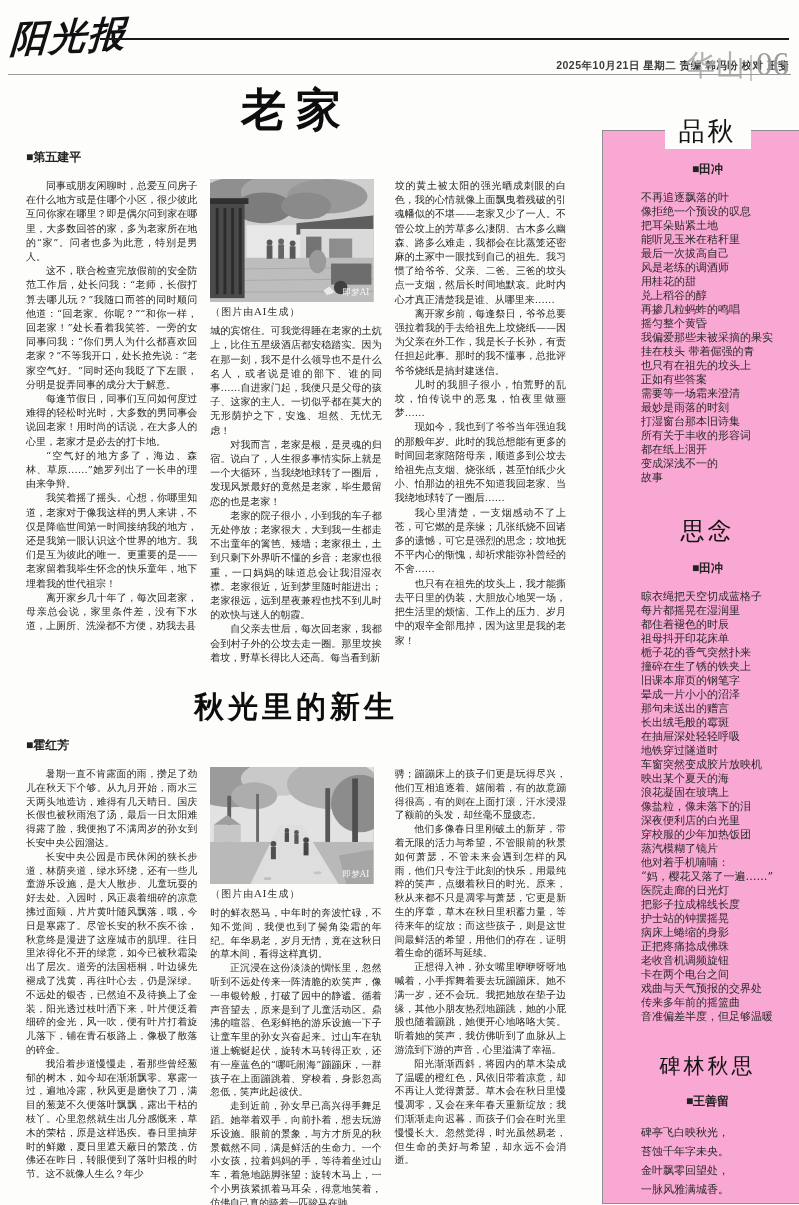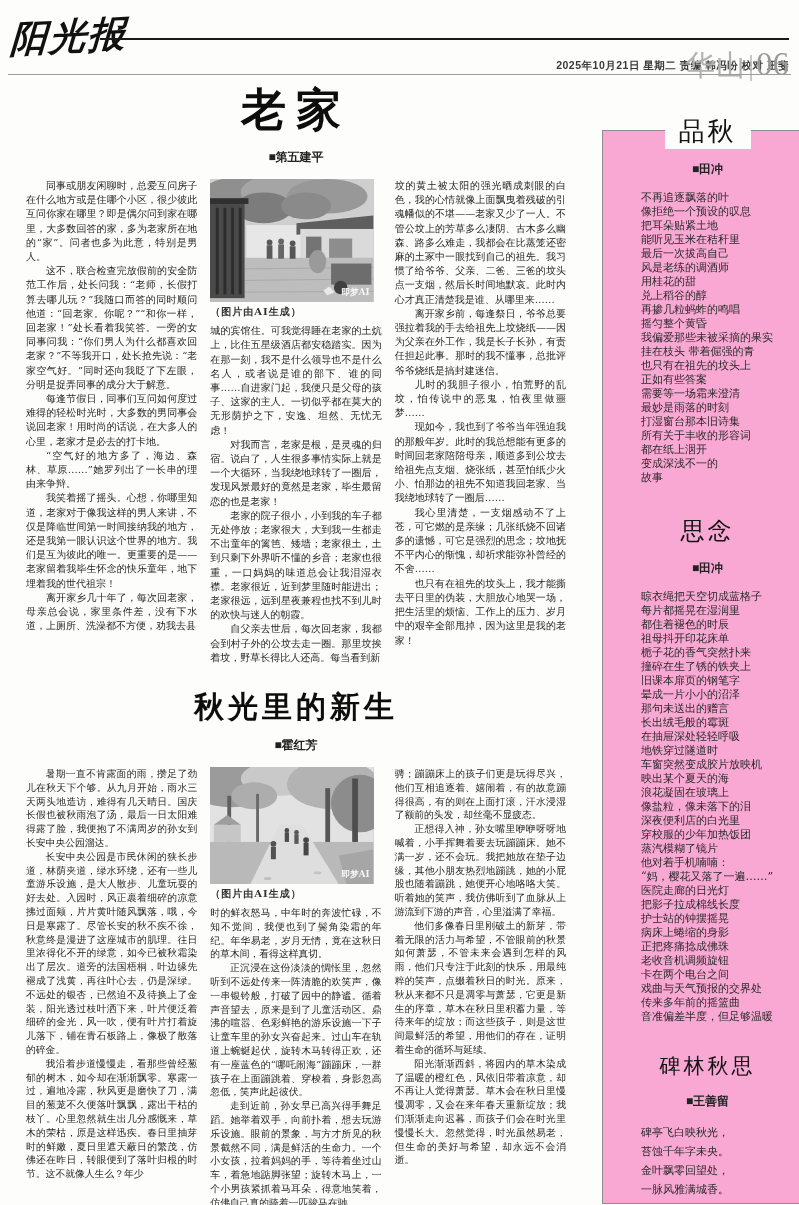--- a/index.html
+++ b/index.html
@@ -31,29 +31,29 @@
   .content { position:absolute; left:26px; top:80px; width:540px; }
   .art-title-1 {
     font-family:"Liberation Sans","DejaVu Sans",sans-serif; font-weight:900;
     font-size:45px; letter-spacing:10px; text-align:center; color:#0d0d0d;
   }
   .art-title-2 {
     font-family:"Liberation Sans","DejaVu Sans",sans-serif; font-weight:900;
     font-size:30px; letter-spacing:4px; text-align:center; color:#0d0d0d; margin-top:22px;
   }
   .byline {
-    text-align:center; font-size:12px; font-weight:bold; margin-top:9px; color:#222;
+    font-size:12px; font-weight:bold; margin-top:9px; color:#222;
     font-family:"Liberation Sans","DejaVu Sans",sans-serif;
   }
   .cols { display:flex; gap:13px; margin-top:13px; }
   .col { flex:1 1 0; font-size:10px; line-height:14.2px; text-align:justify; color:#262626; }
   .col p { text-indent:2em; }
   .col.cont > p:first-child, .coltext.cont > p:first-child { text-indent:0; }
   .art2 .col { font-size:9.8px; line-height:13.8px; }
-  figure { margin:0 8px 3px 0;font-weight:bold; }
+  figure { margin:0 8px 3px 0; }
   figure svg { display:block; width:100%; height:auto; background:#cfcfcf; }
   figcaption { text-align:left; font-size:10px; letter-spacing:1px; margin:3px 2px 5px 0; color:#333; }
 
   
   .sidebar {
     position:absolute; left:602px; top:130px; width:211px; height:1074px;
     border:1px solid #8d8d8d; background:#f9a8d4;
   }
   .poem-title { text-align:center; font-size:24px; letter-spacing:3px; color:#141414; font-weight:400; }
   .poem-title.first {
@@ -197,22 +197,22 @@
             <figcaption>（图片由AI生成）</figcaption>
           </figure>
           <div class="coltext cont">
               <p>时的鲜衣怒马，中年时的奔波忙碌，不知不觉间，我便也到了鬓角染霜的年纪。年华易老，岁月无情，竟在这秋日的草木间，看得这样真切。</p>
               <p>正沉浸在这份淡淡的惆怅里，忽然听到不远处传来一阵清脆的欢笑声，像一串银铃般，打破了园中的静谧。循着声音望去，原来是到了儿童活动区。鼎沸的喧嚣、色彩鲜艳的游乐设施一下子让童车里的孙女兴奋起来。过山车在轨道上蜿蜒起伏，旋转木马转得正欢，还有一座蓝色的“哪吒闹海”蹦蹦床，一群孩子在上面蹦跳着、穿梭着，身影忽高忽低，笑声此起彼伏。</p>
               <p>走到近前，孙女早已高兴得手舞足蹈。她举着双手，向前扑着，想去玩游乐设施。眼前的景象，与方才所见的秋景截然不同，满是鲜活的生命力。一个小女孩，拉着妈妈的手，等待着坐过山车，着急地踮脚张望；旋转木马上，一个小男孩紧抓着马耳朵，得意地笑着，仿佛自己真的骑着一匹骏马在驰</p>
             </div>
         </div>
         <div class="col cont">
             <p>骋；蹦蹦床上的孩子们更是玩得尽兴，他们互相追逐着、嬉闹着，有的故意蹦得很高，有的则在上面打滚，汗水浸湿了额前的头发，却丝毫不显疲态。</p>
+            <p>他们多像春日里刚破土的新芽，带着无限的活力与希望，不管眼前的秋景如何萧瑟，不管未来会遇到怎样的风雨，他们只专注于此刻的快乐，用最纯粹的笑声，点缀着秋日的时光。原来，秋从来都不只是凋零与萧瑟，它更是新生的序章，草木在秋日里积蓄力量，等待来年的绽放；而这些孩子，则是这世间最鲜活的希望，用他们的存在，证明着生命的循环与延续。</p>
             <p>正想得入神，孙女嘴里咿咿呀呀地喊着，小手挥舞着要去玩蹦蹦床。她不满一岁，还不会玩。我把她放在垫子边缘，其他小朋友热烈地蹦跳，她的小屁股也随着蹦跳，她便开心地咯咯大笑。听着她的笑声，我仿佛听到了血脉从上游流到下游的声音，心里溢满了幸福。</p>
-            <p>他们多像春日里刚破土的新芽，带着无限的活力与希望，不管眼前的秋景如何萧瑟，不管未来会遇到怎样的风雨，他们只专注于此刻的快乐，用最纯粹的笑声，点缀着秋日的时光。原来，秋从来都不只是凋零与萧瑟，它更是新生的序章，草木在秋日里积蓄力量，等待来年的绽放；而这些孩子，则是这世间最鲜活的希望，用他们的存在，证明着生命的循环与延续。</p>
             <p>阳光渐渐西斜，将园内的草木染成了温暖的橙红色，风依旧带着凉意，却不再让人觉得萧瑟。草木会在秋日里慢慢凋零，又会在来年春天重新绽放；我们渐渐走向迟暮，而孩子们会在时光里慢慢长大。忽然觉得，时光虽然易老，但生命的美好与希望，却永远不会消逝。</p>
           </div>
       </div>
     </section>
   </main>
 
   <aside class="sidebar">
     <h2 class="poem-title first">品秋</h2>
     <div class="poem-author first">■田冲</div>
     <div class="poem-lines">

